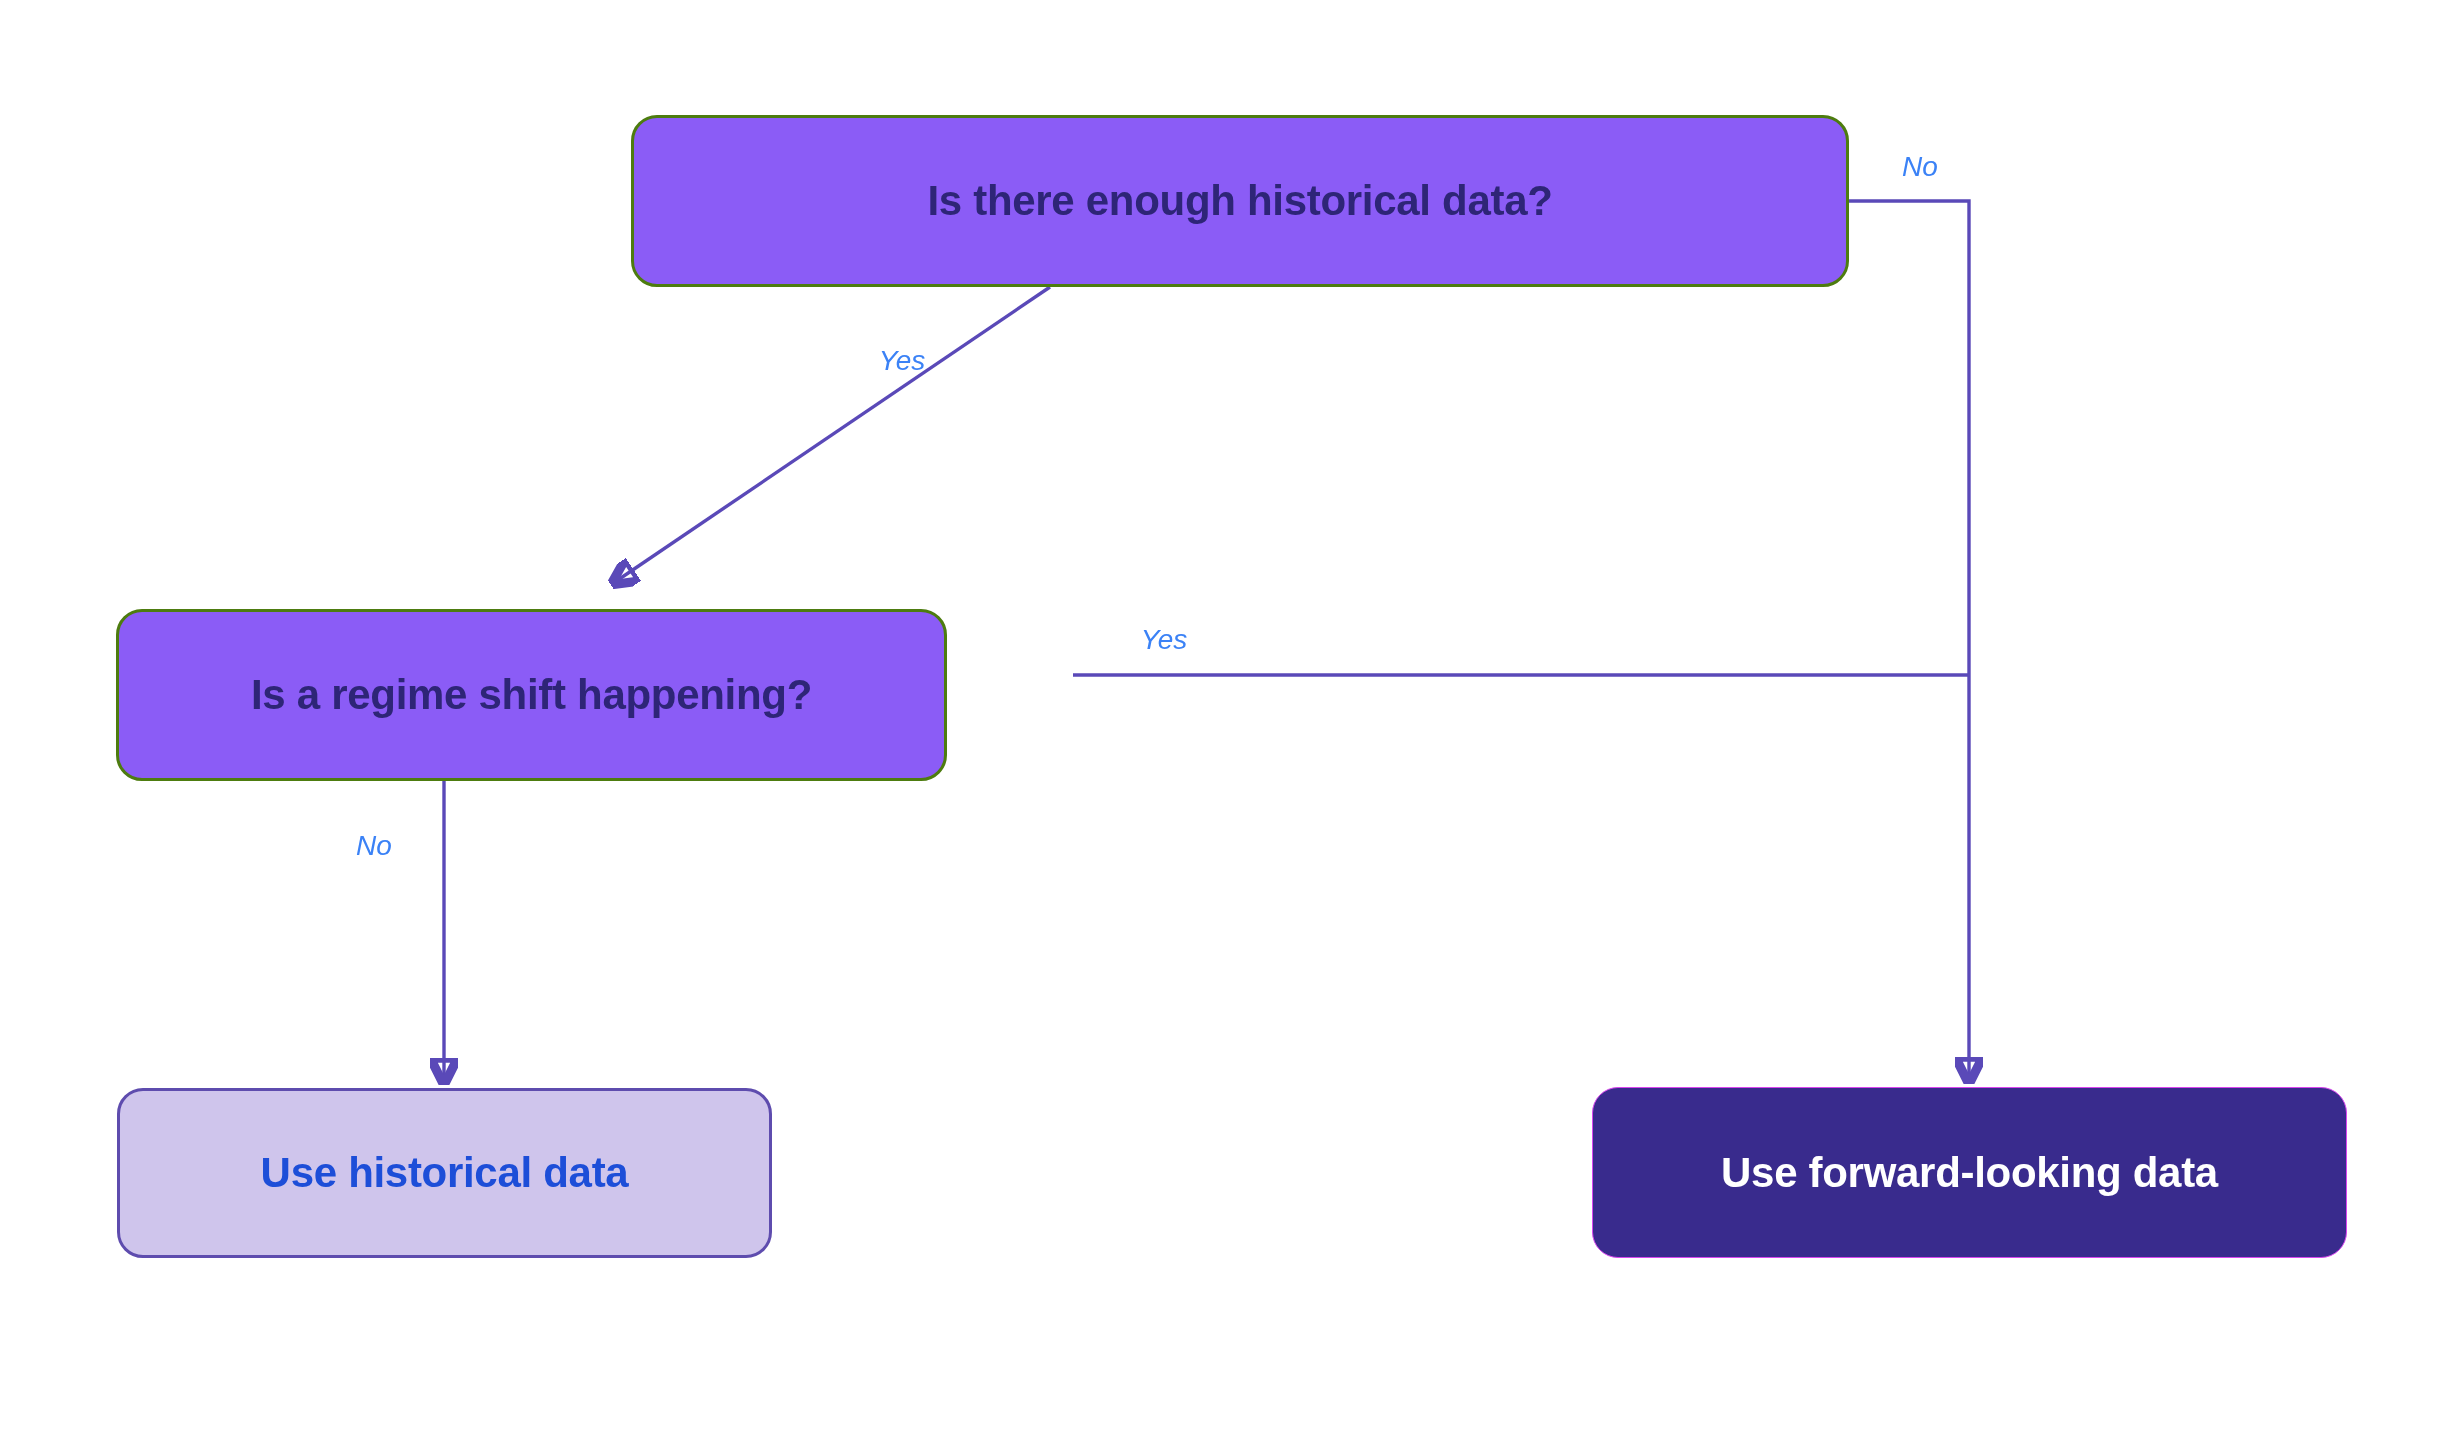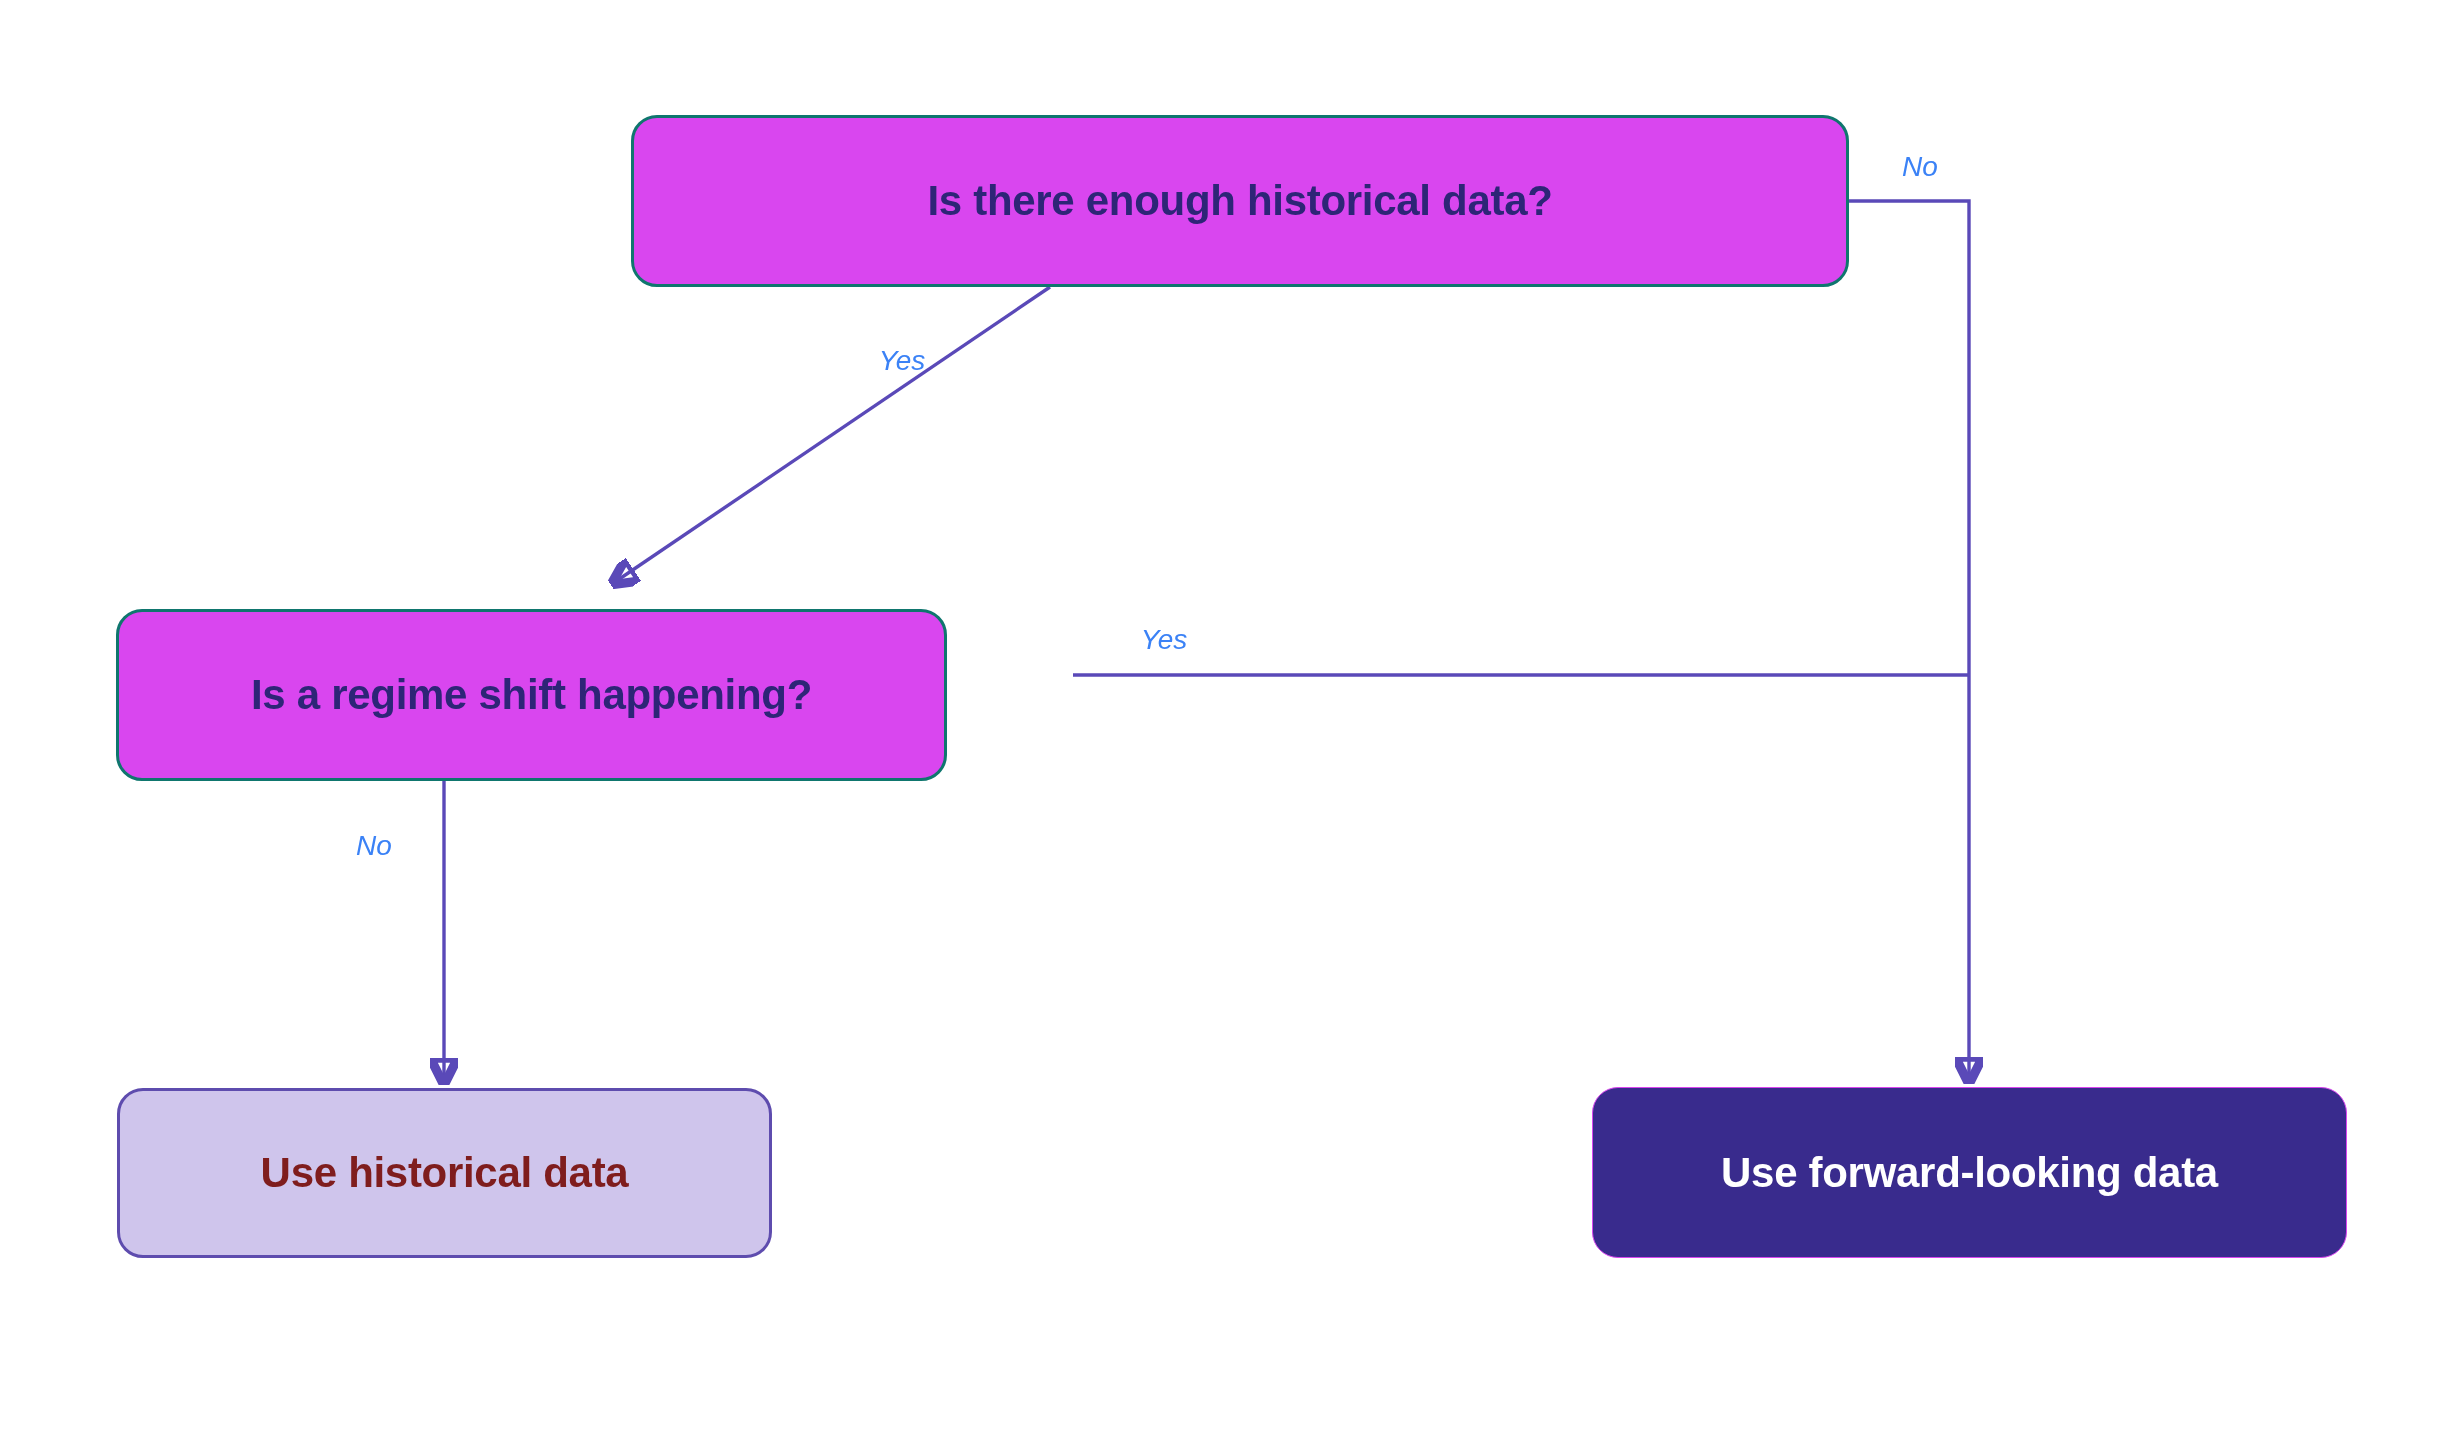--- a/index.html
+++ b/index.html
@@ -33,28 +33,28 @@
     border-radius: 26px;
     display: flex;
     align-items: center;
     justify-content: center;
     text-align: center;
     font-weight: bold;
     font-size: 42px;
     letter-spacing: -0.3px;
   }
   .node-decision {
-    background: #d946ef;
-    border: 3px solid #0f766e;
+    background: #8b5cf6;
+    border: 3px solid #4d7c0f;
     color: #2e2577;
   }
   .node-outcome-light {
     background: #cfc5ec;
     border: 3px solid #5e4cae;
-    color: #7f1d1d;
+    color: #1d4ed8;
   }
   .node-outcome-dark {
     background: #392b8d;
     border: 1px solid #d946ef;
     color: #ffffff;
   }
   .edge-label {
     position: absolute;
     transform: translate(-50%, -50%);
     color: #3b82f6;

